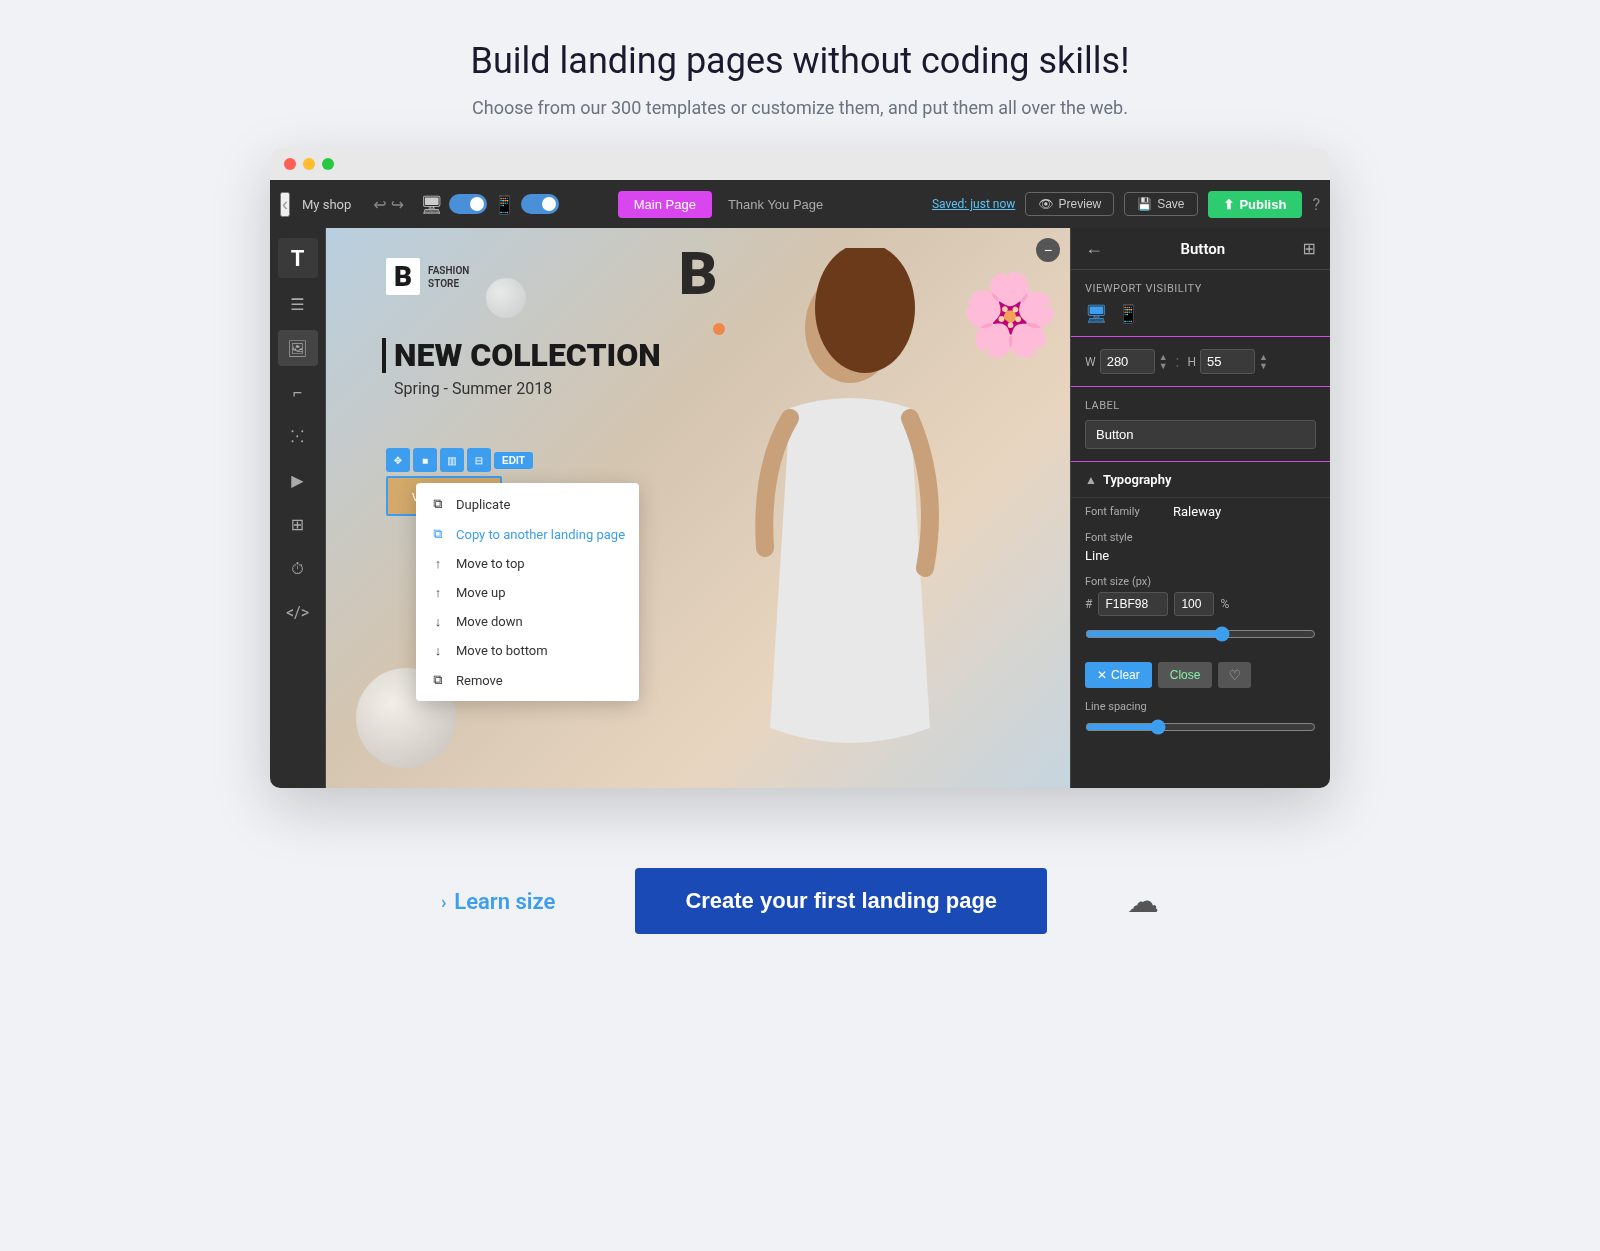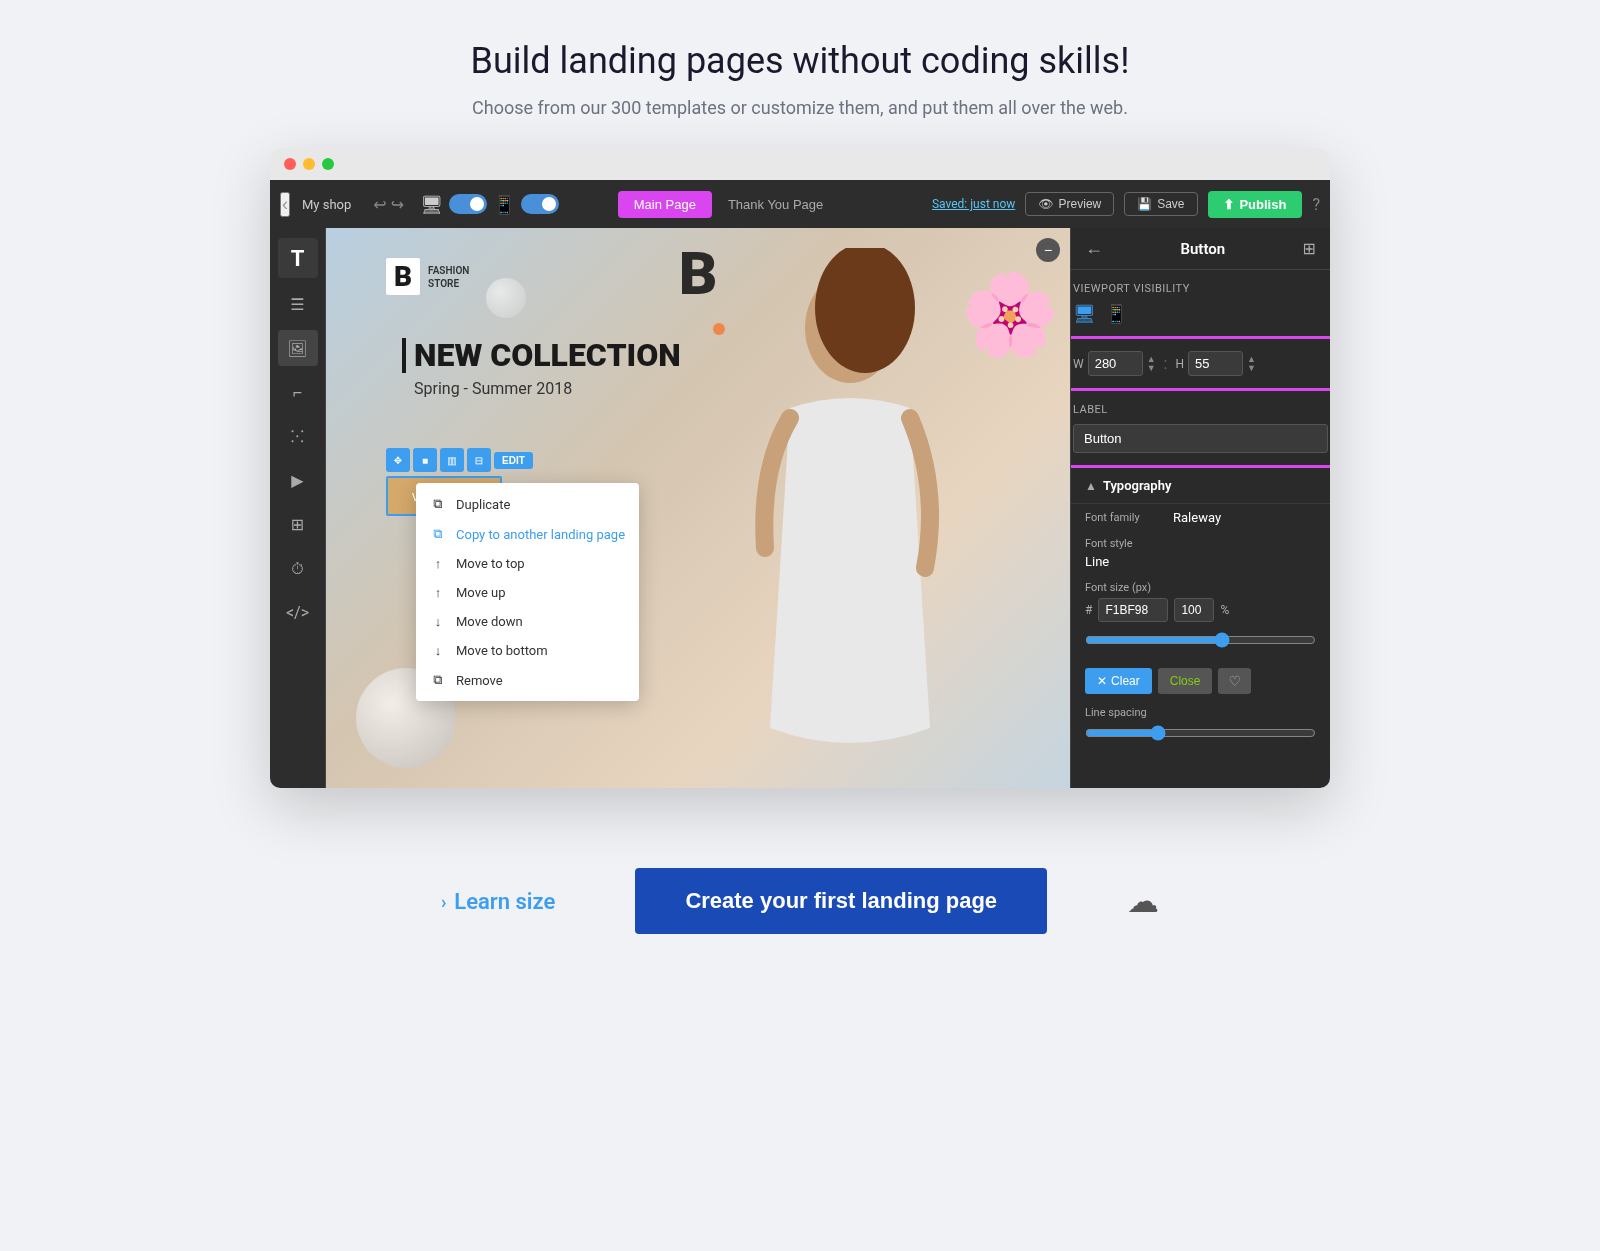--- a/index.html
+++ b/index.html
@@ -258,21 +258,21 @@
       color: #333;
       text-transform: uppercase;
       line-height: 1.3;
       font-weight: 600;
     }
 
     
     .collection-text {
       position: absolute;
       top: 110px;
-      left: 76px;
+      left: 56px;
     }
     .collection-heading {
       font-size: 32px;
       font-weight: 900;
       color: #1a1a1a;
       border-left: 4px solid #1a1a1a;
       padding-left: 8px;
       line-height: 1.1;
       text-transform: uppercase;
     }
@@ -456,22 +456,22 @@
       background: #3d9ef0;
       color: #fff;
     }
     .panel-tab.inactive {
       color: #aaa;
       background: #333;
       border: 1px solid #555;
     }
 
     .panel-section {
-      padding: 12px 2px;
-      border-bottom: 3px solid #d946ef;
+      padding: 12px 14px;
+      border-bottom: 1px solid #d946ef;
     }
     .panel-label {
       color: #aaa;
       font-size: 11px;
       margin-bottom: 8px;
       text-transform: uppercase;
       letter-spacing: 0.5px;
     }
     .viewport-icons {
       display: flex; gap: 10px;
@@ -618,21 +618,21 @@
       color: #fff;
       border: none;
       padding: 5px 12px;
       border-radius: 3px;
       font-size: 12px;
       cursor: pointer;
       display: flex; align-items: center; gap: 4px;
     }
     .close-btn {
       background: #555;
-      color: #84cc16;
+      color: #86efac;
       border: none;
       padding: 5px 12px;
       border-radius: 3px;
       font-size: 12px;
       cursor: pointer;
     }
     .fav-btn {
       background: #555;
       color: #aaa;
       border: none;

